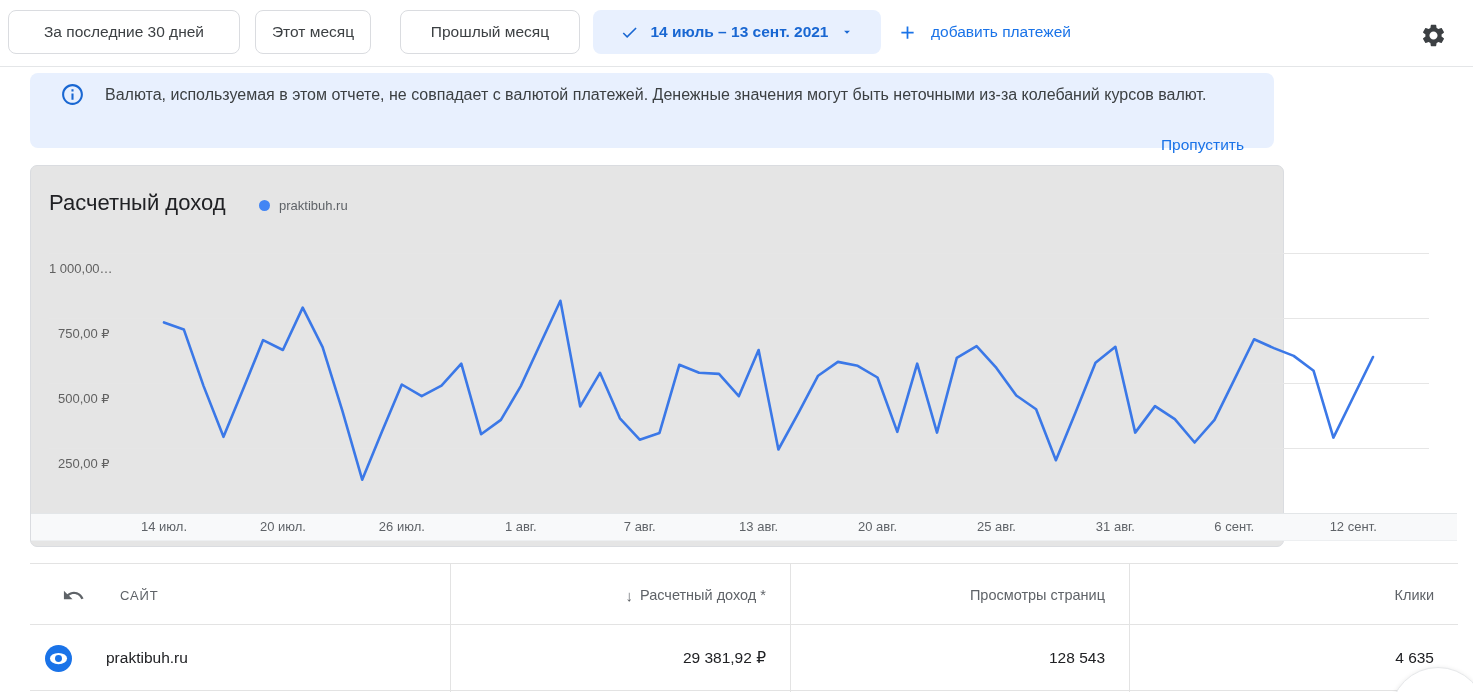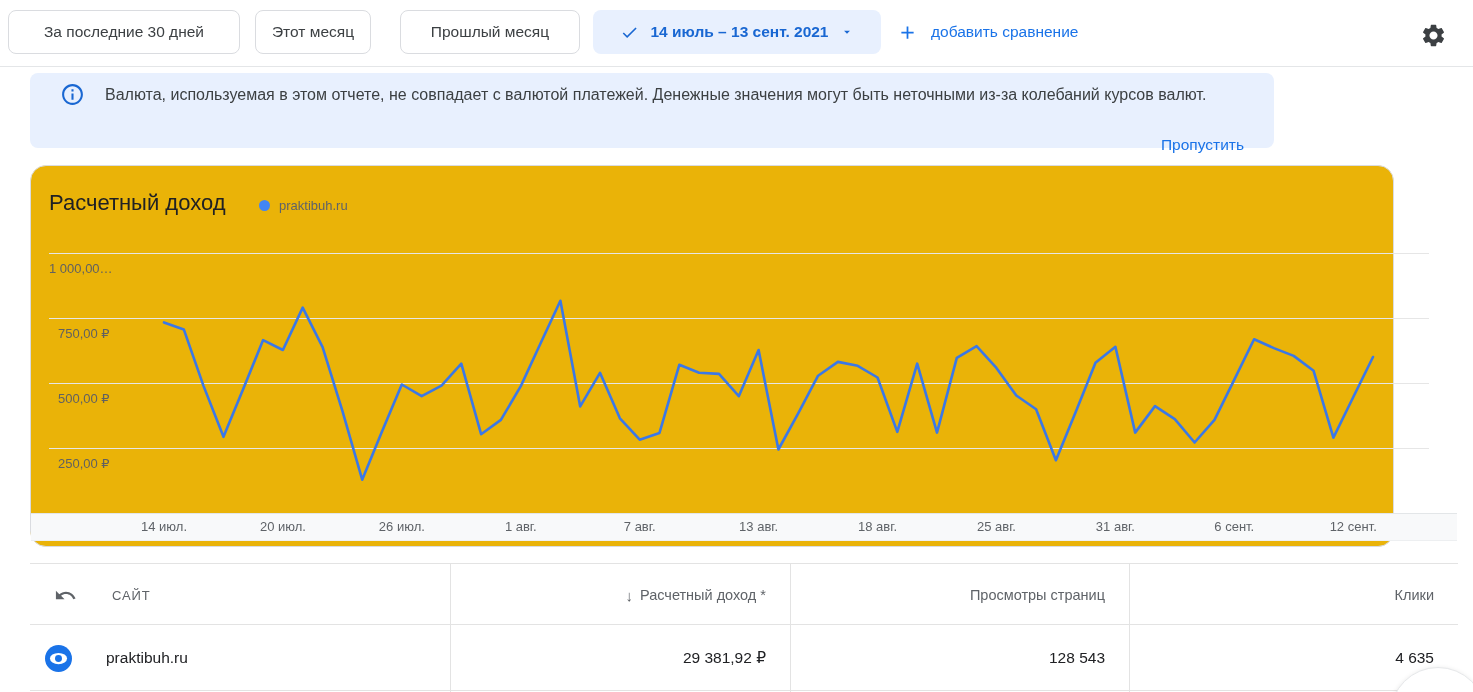--- a/index.html
+++ b/index.html
@@ -20,42 +20,42 @@
   .toolbar-divider{position:absolute;top:66px;left:0;width:1473px;height:1px;background:#e4e6e8;}
 
   
   .banner{position:absolute;left:30px;top:73px;width:1244px;height:75px;background:#e8f0fe;border-radius:8px;}
   .banner-icon{position:absolute;left:30px;top:9px;}
   .banner-text{position:absolute;left:75px;top:7px;width:1150px;font-size:16px;line-height:29px;color:#3c4043;}
   .banner-dismiss{position:absolute;right:30px;top:9px;color:#1a73e8;font-size:15.5px;font-weight:500;
     line-height:29px;cursor:pointer;margin-top:48px;}
 
   
-  .card{position:absolute;left:30px;top:165px;width:1364px;height:382px;box-sizing:border-box;
-    border:1px solid #dadce0;border-radius:16px;background:#eab308;}
+  .card{position:absolute;left:30px;top:165px;width:1254px;height:382px;box-sizing:border-box;
+    border:1px solid #dadce0;border-radius:7px;background:#e5e5e5;}
   .card-title{position:absolute;left:18px;top:24px;font-size:22px;color:#202124;}
   .legend{position:absolute;left:228px;top:32px;display:flex;align-items:center;gap:9px;}
   .legend-dot{width:11px;height:11px;border-radius:50%;}
   .legend-label{font-size:13px;color:#5f6368;}
   .chart-area{position:absolute;left:0;top:0;width:1426px;height:380px;}
   .chart-area svg.plot{position:absolute;left:0;top:0;}
   .ylabel{position:absolute;font-size:13px;color:#616161;white-space:nowrap;}
   .xstrip{position:absolute;left:0;top:347px;width:1426px;height:26px;background:#f8f9fa;
     border-top:1px solid #e3e6e8;border-bottom:1px solid #edeff1;}
   .xlabel{position:absolute;top:0;line-height:26px;font-size:13px;color:#5f6368;
     transform:translateX(-50%);white-space:nowrap;}
 
   
   .rtable{position:absolute;left:30px;top:563px;width:1428px;height:129px;}
   .thead{position:absolute;left:0;top:0;width:1428px;height:62px;
     border-top:1px solid #e3e3e3;border-bottom:1px solid #e3e3e3;box-sizing:border-box;}
   .trow{position:absolute;left:0;top:62px;width:1428px;height:66px;
     border-bottom:1px solid #e3e3e3;box-sizing:border-box;}
   .vline{position:absolute;top:0;height:129px;width:1px;background:#e3e3e3;}
-  .th-site{position:absolute;left:24px;top:0;height:62px;display:flex;align-items:center;}
+  .th-site{position:absolute;left:32px;top:0;height:62px;display:flex;align-items:center;}
   .th-site .label{margin-left:35px;font-size:13px;letter-spacing:.9px;color:#5f6368;}
   .th-metric{position:absolute;top:0;height:62px;display:flex;align-items:center;justify-content:flex-end;
     font-size:14.5px;color:#5f6368;gap:7px;cursor:pointer;}
   .sort-arrow{font-size:15px;color:#5f6368;}
   .td-site{position:absolute;left:15px;top:0;height:66px;display:flex;align-items:center;}
   .td-site .site-name{margin-left:34px;font-size:15.5px;color:#202124;}
   .td-metric{position:absolute;top:0;height:66px;display:flex;align-items:center;justify-content:flex-end;
     font-size:15.5px;color:#202124;}
   .c2{left:420px;width:328px;} .c3{left:760px;width:327px;} .c4{left:1099px;width:317px;}
 
@@ -85,21 +85,21 @@
           </svg>
       </span>
     </div>
 
     <div class="add-comp">
       <span style="display:flex;">
         <svg width="21" height="21" viewBox="0 0 24 24">
             <path fill="#1a73e8" d="M19 13h-6v6h-2v-6H5v-2h6V5h2v6h6v2z"></path>
           </svg>
       </span>
-      <span>добавить сравнение</span>
+      <span>добавить платежей</span>
     </div>
 
     <div class="gear-btn">
       <span style="display:flex;">
         <svg width="27" height="27" viewBox="0 0 24 24">
             <path fill="#3c4043" d="M19.14 12.94c.04-.3.06-.61.06-.94 0-.32-.02-.64-.07-.94l2.03-1.58c.18-.14.23-.41.12-.61l-1.92-3.32c-.12-.22-.37-.29-.59-.22l-2.39.96c-.5-.38-1.03-.7-1.62-.94l-.36-2.54c-.04-.24-.24-.41-.48-.41h-3.84c-.24 0-.43.17-.47.41l-.36 2.54c-.59.24-1.13.57-1.62.94l-2.39-.96c-.22-.08-.47 0-.59.22L2.74 8.87c-.12.21-.08.47.12.61l2.03 1.58c-.05.3-.09.63-.09.94s.02.64.07.94l-2.03 1.58c-.18.14-.23.41-.12.61l1.92 3.32c.12.22.37.29.59.22l2.39-.96c.5.38 1.03.7 1.62.94l.36 2.54c.05.24.24.41.48.41h3.84c.24 0 .44-.17.47-.41l.36-2.54c.59-.24 1.13-.56 1.62-.94l2.39.96c.22.08.47 0 .59-.22l1.92-3.32c.12-.22.07-.47-.12-.61l-2.01-1.58zM12 15.6c-1.98 0-3.6-1.62-3.6-3.6s1.62-3.6 3.6-3.6 3.6 1.62 3.6 3.6-1.62 3.6-3.6 3.6z"></path>
           </svg>
       </span>
     </div>
     <div class="toolbar-divider"></div>
@@ -131,21 +131,21 @@
           <polyline points="133.0,156.4 152.8,163.4 172.6,220.1 192.5,270.8 212.3,222.7 232.1,174.1 251.9,184.0 271.7,141.6 291.6,181.1 311.4,244.8 331.2,313.7 351.0,265.6 370.8,218.5 390.7,230.2 410.5,219.6 430.3,197.7 450.1,268.2 469.9,253.9 489.8,220.1 509.6,177.2 529.4,134.8 549.2,240.4 569.0,206.8 588.9,252.3 608.7,273.7 628.5,266.9 648.3,198.8 668.1,206.8 688.0,207.9 707.8,230.2 727.6,184.0 747.4,283.5 767.2,247.4 787.1,209.7 806.9,195.9 826.7,199.8 846.5,211.5 866.3,265.9 886.2,197.7 906.0,266.6 925.8,191.8 945.6,180.1 965.4,201.9 985.3,229.5 1005.1,243.2 1024.9,294.2 1044.7,246.1 1064.5,196.7 1084.4,180.8 1104.2,266.6 1124.0,240.1 1143.8,253.1 1163.6,276.5 1183.5,253.9 1203.3,213.6 1223.1,173.3 1242.9,182.1 1262.7,189.9 1282.6,204.8 1302.4,271.6 1322.2,231.3 1342.0,191.0" fill="none" stroke="#3b78e7" stroke-width="2.6" stroke-linejoin="round" stroke-linecap="round"></polyline>
         </svg>
       <div class="xstrip" id="xstrip">
 
       <div class="xlabel" style="left: 133px;">14 июл.</div>
           <div class="xlabel" style="left: 251.92px;">20 июл.</div>
           <div class="xlabel" style="left: 370.84px;">26 июл.</div>
           <div class="xlabel" style="left: 489.76px;">1 авг.</div>
           <div class="xlabel" style="left: 608.68px;">7 авг.</div>
           <div class="xlabel" style="left: 727.6px;">13 авг.</div>
-          <div class="xlabel" style="left: 846.52px;">18 авг.</div>
+          <div class="xlabel" style="left: 846.52px;">20 авг.</div>
           <div class="xlabel" style="left: 965.44px; text-align: right;">25 авг.</div>
           <div class="xlabel" style="left: 1084.36px;">31 авг.</div>
           <div class="xlabel" style="left: 1203.28px;">6 сент.</div>
           <div class="xlabel" style="left: 1322.2px;">12 сент.</div>
         </div>
       <div id="ylabels">
           <div class="ylabel" style="left: 18px; top: 94.5px;">1 000,00…</div>
           <div class="ylabel" style="left: 27px; top: 159.5px;">750,00 ₽</div>
           <div class="ylabel" style="left: 27px; top: 224.5px;">500,00 ₽</div>
           <div class="ylabel" style="left: 27px; top: 289.5px;">250,00 ₽</div>

